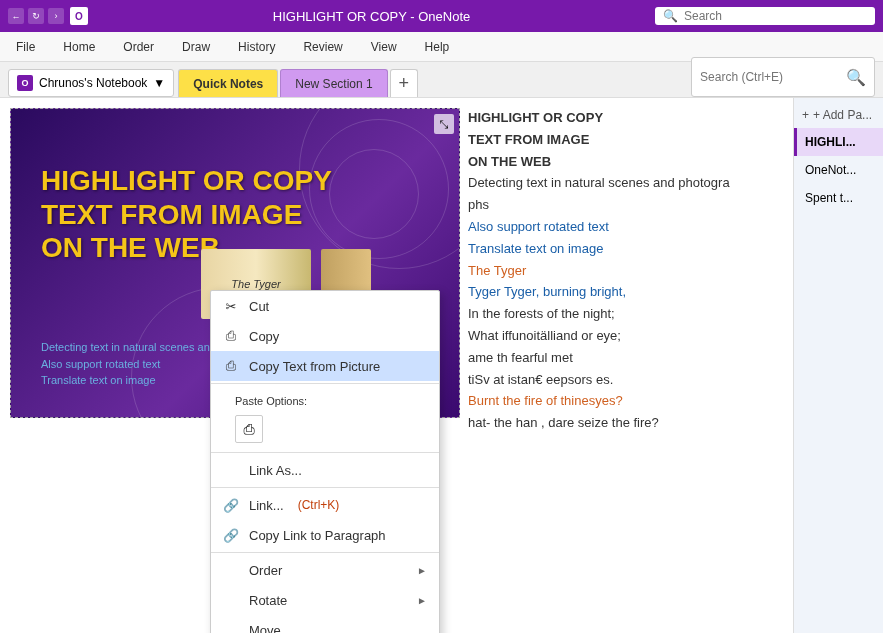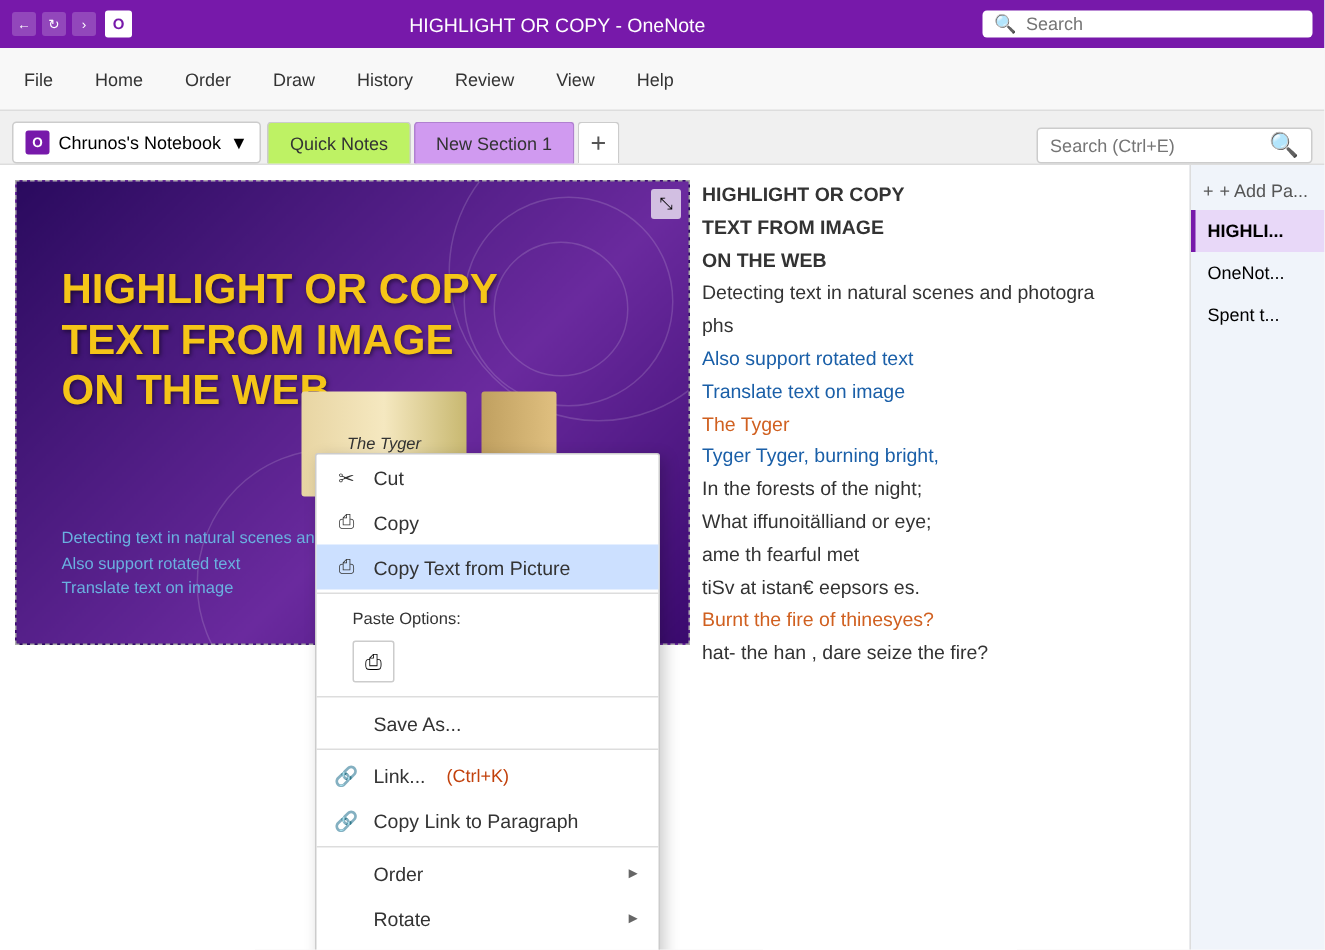--- a/index.html
+++ b/index.html
@@ -32,21 +32,21 @@
     .title-bar-search input { border: none; outline: none; font-size: 12px; color: #333; width: 100%; }
     .title-bar-right { display: flex; align-items: center; gap: 10px; }
     .user-badge { background: #5c2d91; border-radius: 50%; width: 24px; height: 24px; display: flex; align-items: center; justify-content: center; color: white; font-size: 11px; font-weight: bold; }
     .user-id { color: white; font-size: 12px; }
     .win-btn { color: white; font-size: 14px; padding: 0 8px; cursor: pointer; display: flex; align-items: center; justify-content: center; height: 32px; }
 
     
     .ribbon {
       background: #f8f8f8;
       border-bottom: 1px solid #ddd;
-      height: 42px;
+      height: 30px;
       display: flex;
       align-items: center;
       padding: 0 12px;
       gap: 20px;
     }
     .ribbon-item { font-size: 12px; color: #333; cursor: pointer; padding: 2px 4px; }
 
     
     .tab-bar {
       background: #f0f0f0;
@@ -76,33 +76,33 @@
       display: flex;
       align-items: center;
       font-size: 12px;
       cursor: pointer;
       border-radius: 3px 3px 0 0;
       border: 1px solid #ccc;
       border-bottom: none;
       background: white;
       margin-right: 2px;
     }
-    .tab.active { background: #bef264; color: #333; font-weight: normal; }
+    .tab.active { background: #fde047; color: #333; font-weight: bold; }
     .tab.new-section { background: #d09af0; color: #333; border-color: #b080d0; }
     .tab-add { width: 28px; height: 28px; display: flex; align-items: center; justify-content: center; font-size: 18px; color: #555; cursor: pointer; border: 1px solid #ccc; border-bottom: none; border-radius: 3px 3px 0 0; background: white; }
     .tab-bar-search {
       margin-left: auto;
       display: flex;
       align-items: center;
       border: 1px solid #ccc;
       border-radius: 3px;
       padding: 2px 8px;
       background: white;
       gap: 6px;
-      height: 24px;
+      height: 40px;
     }
     .tab-bar-search input { border: none; outline: none; font-size: 12px; width: 140px; }
 
     
     .main-area {
       display: flex;
       height: calc(633px - 32px - 30px - 36px);
       background: #fff;
     }
 
@@ -368,21 +368,21 @@
       <div class="ctx-separator"></div>
       <div style="padding:4px 12px 2px;">
         <div class="ctx-paste-header">Paste Options:</div>
         <div class="ctx-paste-icon-row">
           <div class="paste-icon-box">⎙</div>
         </div>
       </div>
       <div class="ctx-separator"></div>
       <div class="ctx-item">
         <div class="ctx-icon"></div>
-        <span>Save As...</span>
+        <span>Link As...</span>
       </div>
       <div class="ctx-separator"></div>
       <div class="ctx-item">
         <div class="ctx-icon">🔗</div>
         <span>Link...</span>
         <span style="color:#c2410c;font-size:12px;margin-left:4px;">(Ctrl+K)</span>
       </div>
       <div class="ctx-item">
         <div class="ctx-icon">🔗</div>
         <span>Copy Link to Paragraph</span>

